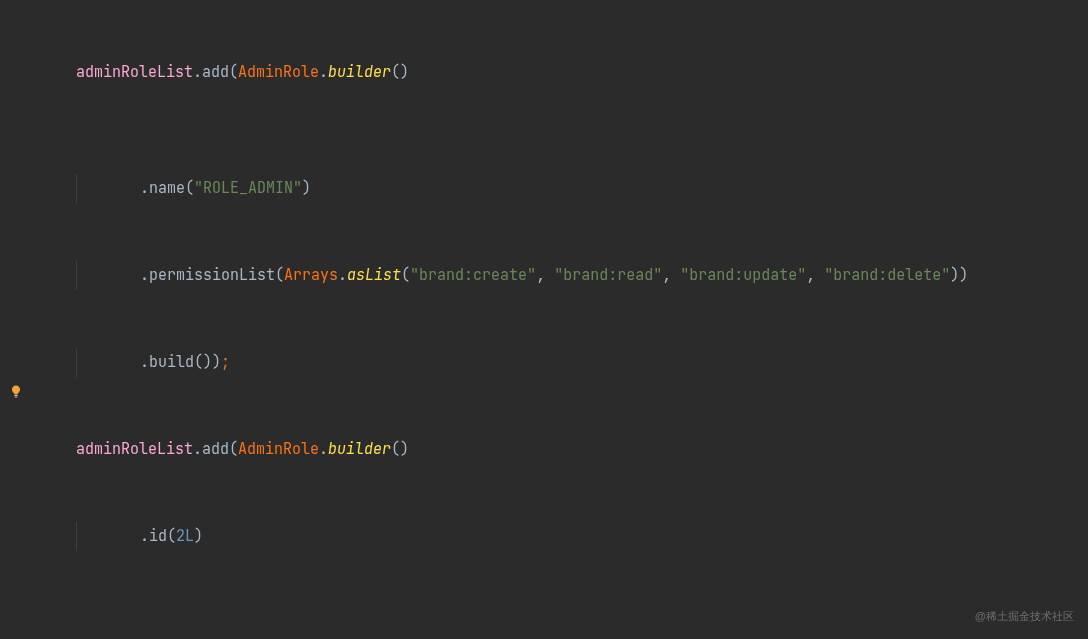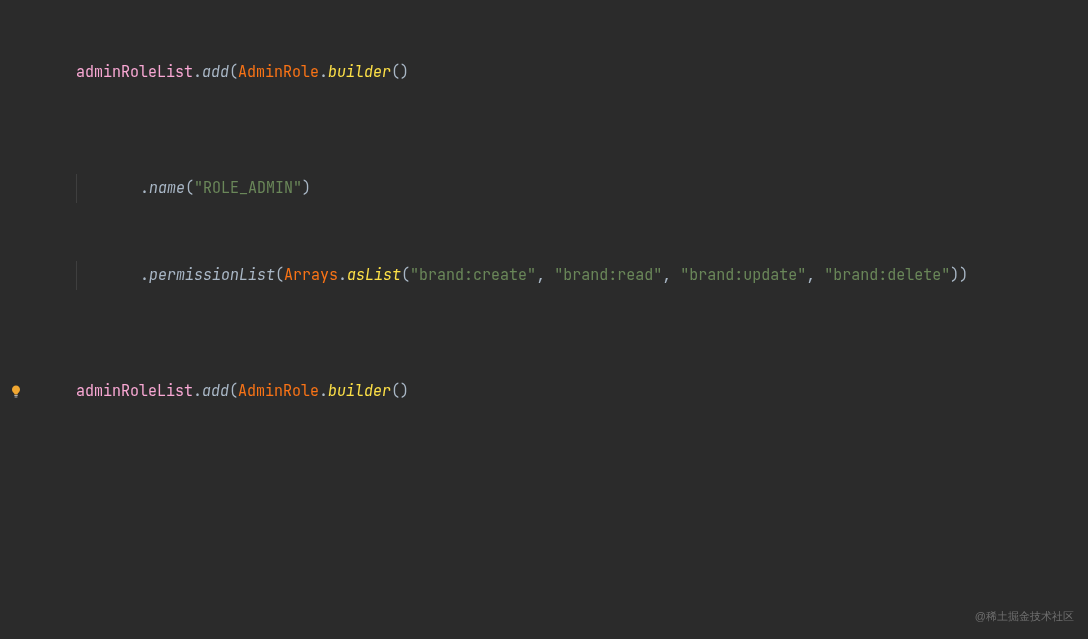--- a/index.html
+++ b/index.html
@@ -57,21 +57,21 @@
     vertical-align: top;
   }
   .indent-three {
     display: inline-block;
     width: 27px;
     height: 29px;
     vertical-align: top;
   }
   .var   { color: #f9a8d4; }
   .dot   { color: #a9b7c6; }
-  .meth  { color: #a9b7c6; font-style: italic; }
+  .meth  { color: #a9b7c6; }
   .method-italic { color: #fde047; font-style: italic; }
   .paren { color: #a9b7c6; }
   .type  { color: #f97316; }
   .num   { color: #6897bb; }
   .str   { color: #6a8759; }
   .semi  { color: #cc7832; }
   .watermark {
     position: absolute;
     right: 14px;
     bottom: 8px;
@@ -97,23 +97,25 @@
 
 <div class="code">
 
 <div class="line"><span class="indent-four"></span><span class="var">adminRoleList</span><span class="dot">.</span><span class="meth">add</span><span class="paren">(</span><span class="type">AdminRole</span><span class="dot">.</span><span class="method-italic">builder</span><span class="paren">()</span></div>
 
 
 <div class="line"><span class="indent-four"></span><span class="indent-block"></span><span class="indent-three"></span><span class="dot">.</span><span class="meth">name</span><span class="paren">(</span><span class="str">"ROLE_ADMIN"</span><span class="paren">)</span></div>
 
 <div class="line"><span class="indent-four"></span><span class="indent-block"></span><span class="indent-three"></span><span class="dot">.</span><span class="meth">permissionList</span><span class="paren">(</span><span class="type">Arrays</span><span class="dot">.</span><span class="method-italic">asList</span><span class="paren">(</span><span class="str">"brand:create"</span><span class="dot">, </span><span class="str">"brand:read"</span><span class="dot">, </span><span class="str">"brand:update"</span><span class="dot">, </span><span class="str">"brand:delete"</span><span class="paren">))</span></div>
 
+<div class="line"><span class="indent-four"></span><span class="indent-block"></span><span class="indent-three"></span><span class="dot">.</span><span class="meth">build</span><span class="paren">())</span><span class="semi">;</span></div>
 
 <div class="line"><span class="indent-four"></span><span class="var">adminRoleList</span><span class="dot">.</span><span class="meth">add</span><span class="paren">(</span><span class="type">AdminRole</span><span class="dot">.</span><span class="method-italic">builder</span><span class="paren">()</span></div>
 
+<div class="line"><span class="indent-four"></span><span class="indent-block"></span><span class="indent-three"></span><span class="dot">.</span><span class="meth">id</span><span class="paren">(</span><span class="num">2L</span><span class="paren">)</span></div>
 
 
 
 
 
 
 
 
 
 

